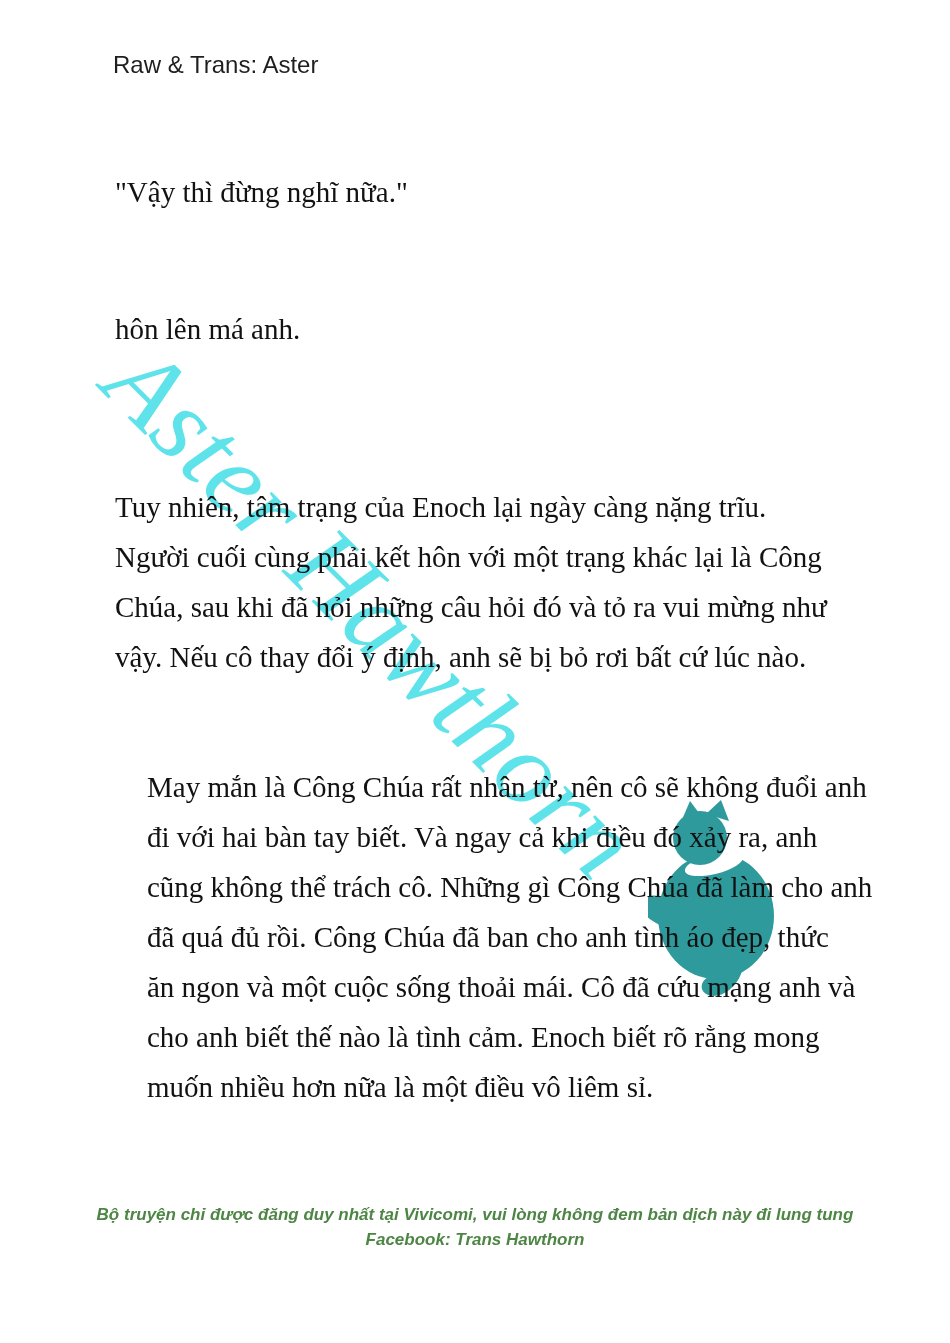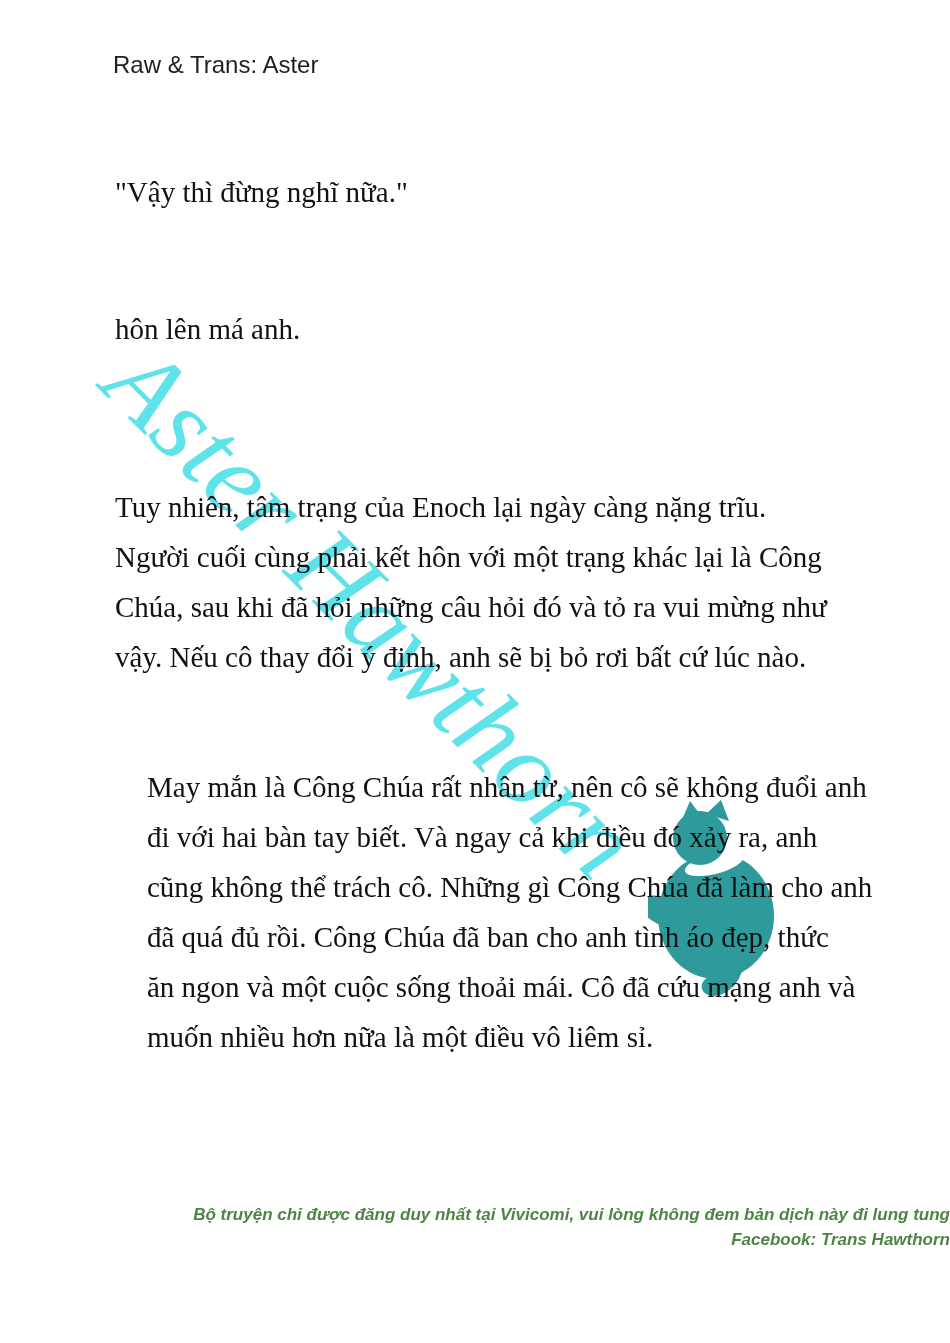--- a/index.html
+++ b/index.html
@@ -69,21 +69,21 @@
   #para-1 { top: 167px; }
   #para-2 { top: 304px; }
   #para-3 { top: 482px; }
   #para-4 { top: 762px; margin-left: 32px; }
 
   .page-footer {
     position: absolute;
     left: 0;
     right: 0;
     top: 1202px;
-    text-align: right;
+    text-align: center;
     font-family: "Liberation Sans", "DejaVu Sans", sans-serif;
     font-weight: bold;
     font-style: italic;
     font-size: 17px;
     line-height: 25px;
   }
 </style>
 </head>
 <body>
 
@@ -133,20 +133,21 @@
     <div class="line">Chúa, sau khi đã hỏi những câu hỏi đó và tỏ ra vui mừng như</div>
     <div class="line">vậy. Nếu cô thay đổi ý định, anh sẽ bị bỏ rơi bất cứ lúc nào.</div>
   </div>
 
   <div class="para" id="para-4">
     <div class="line">May mắn là Công Chúa rất nhân từ, nên cô sẽ không đuổi anh</div>
     <div class="line">đi với hai bàn tay biết. Và ngay cả khi điều đó xảy ra, anh</div>
     <div class="line">cũng không thể trách cô. Những gì Công Chúa đã làm cho anh</div>
     <div class="line">đã quá đủ rồi. Công Chúa đã ban cho anh tình áo đẹp, thức</div>
     <div class="line">ăn ngon và một cuộc sống thoải mái. Cô đã cứu mạng anh và</div>
+    <div class="line">cho anh biết thế nào là tình cảm. Enoch biết rõ rằng mong</div>
     <div class="line">muốn nhiều hơn nữa là một điều vô liêm sỉ.</div>
   </div>
 
   <div class="page-footer" style="color: rgb(77, 133, 68);">
     <div>Bộ truyện chỉ được đăng duy nhất tại Vivicomi, vui lòng không đem bản dịch này đi lung tung</div>
     <div>Facebook: Trans Hawthorn</div>
   </div>
 
 </div>
 

